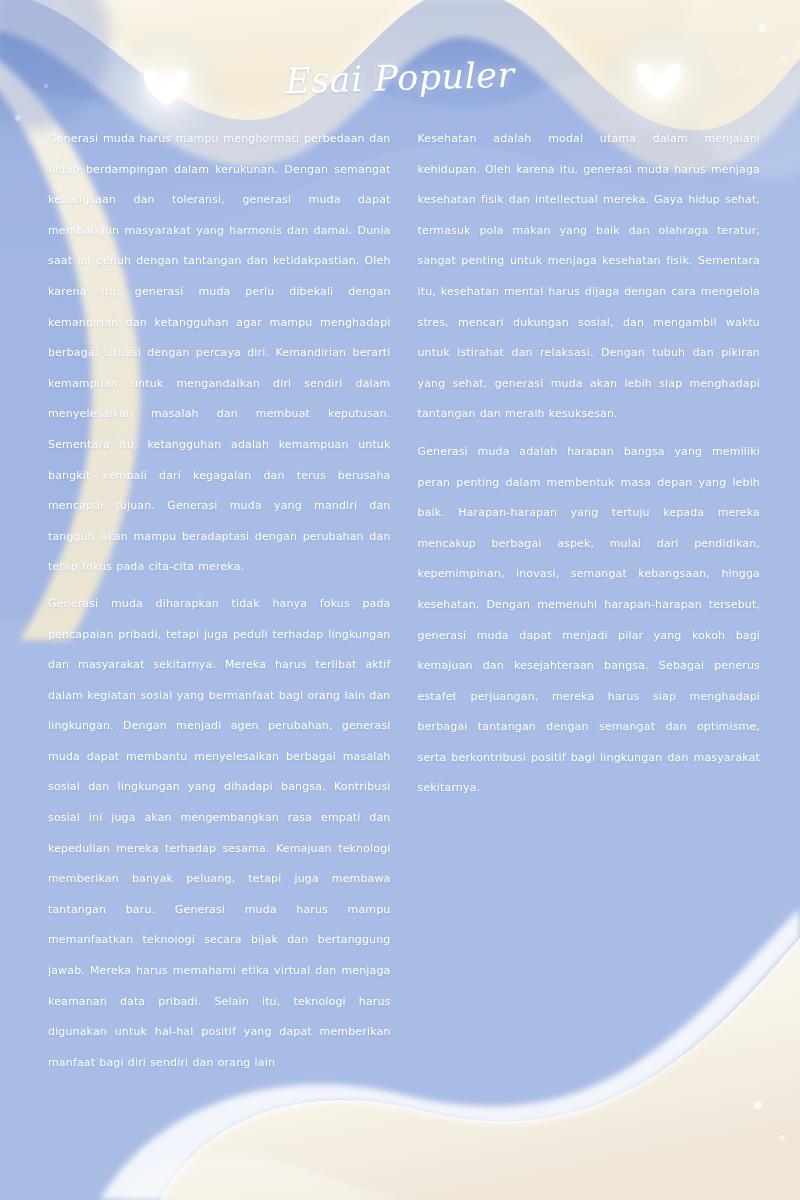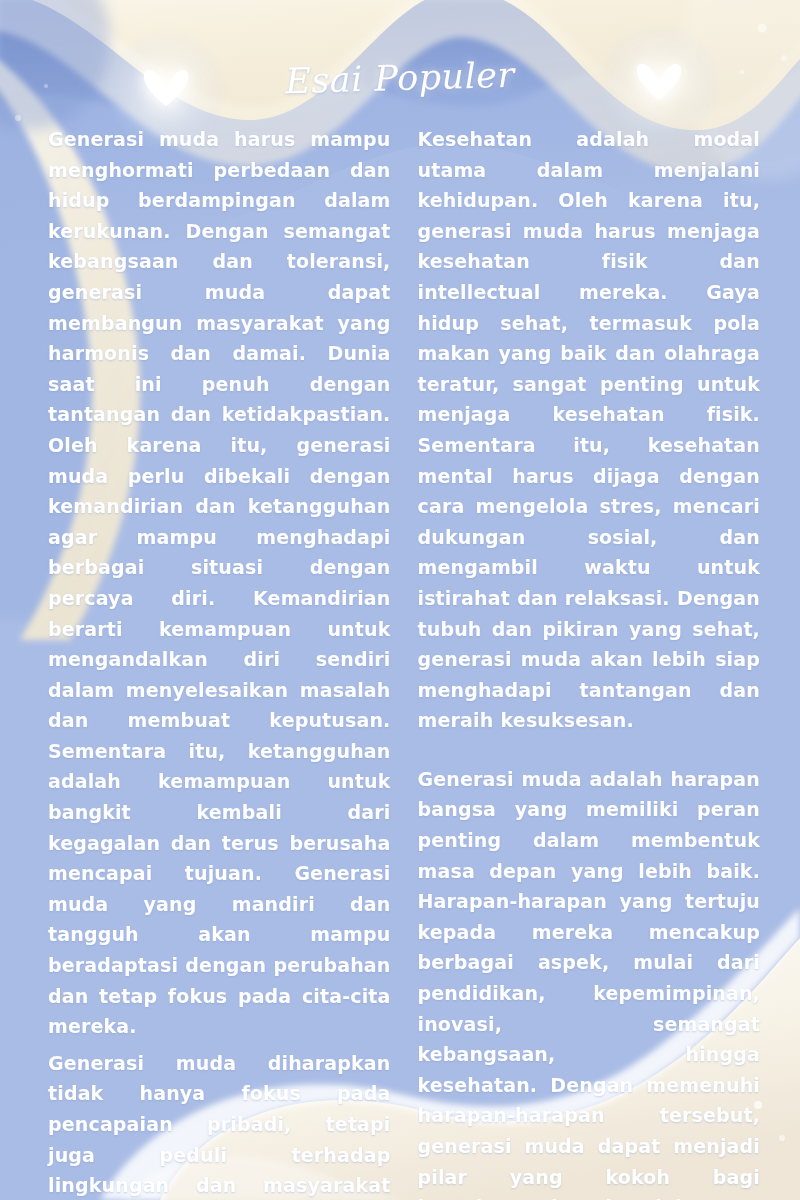--- a/index.html
+++ b/index.html
@@ -90,31 +90,31 @@
     display: flex;
     gap: 27px;
     align-items: flex-start;
   }
   .column {
     width: 343px;
   }
   .para {
     color: #ffffff;
     font-family: "DejaVu Sans", sans-serif;
-    font-weight: bold;
-    font-size: 19px;
+    font-weight: normal;
+    font-size: 11px;
     line-height: 30.6px;
     text-align: justify;
     text-align-last: left;
     letter-spacing: 0.15px;
     margin: 0 0 6px 0;
     text-shadow: 0 1px 2px rgba(120,145,200,0.35);
     word-spacing: 0.5px;
   }
-  .para.spaced { margin-bottom: 28px; }
+  .para.spaced { margin-bottom: 7px; }
   .para:last-child { margin-bottom: 0; }
 </style>
 </head>
 <body>
 
 <div id="poster">
 
   <div class="bg-layer">
     <svg class="bg-svg" viewBox="0 0 800 1200" preserveAspectRatio="none">
       <defs>

